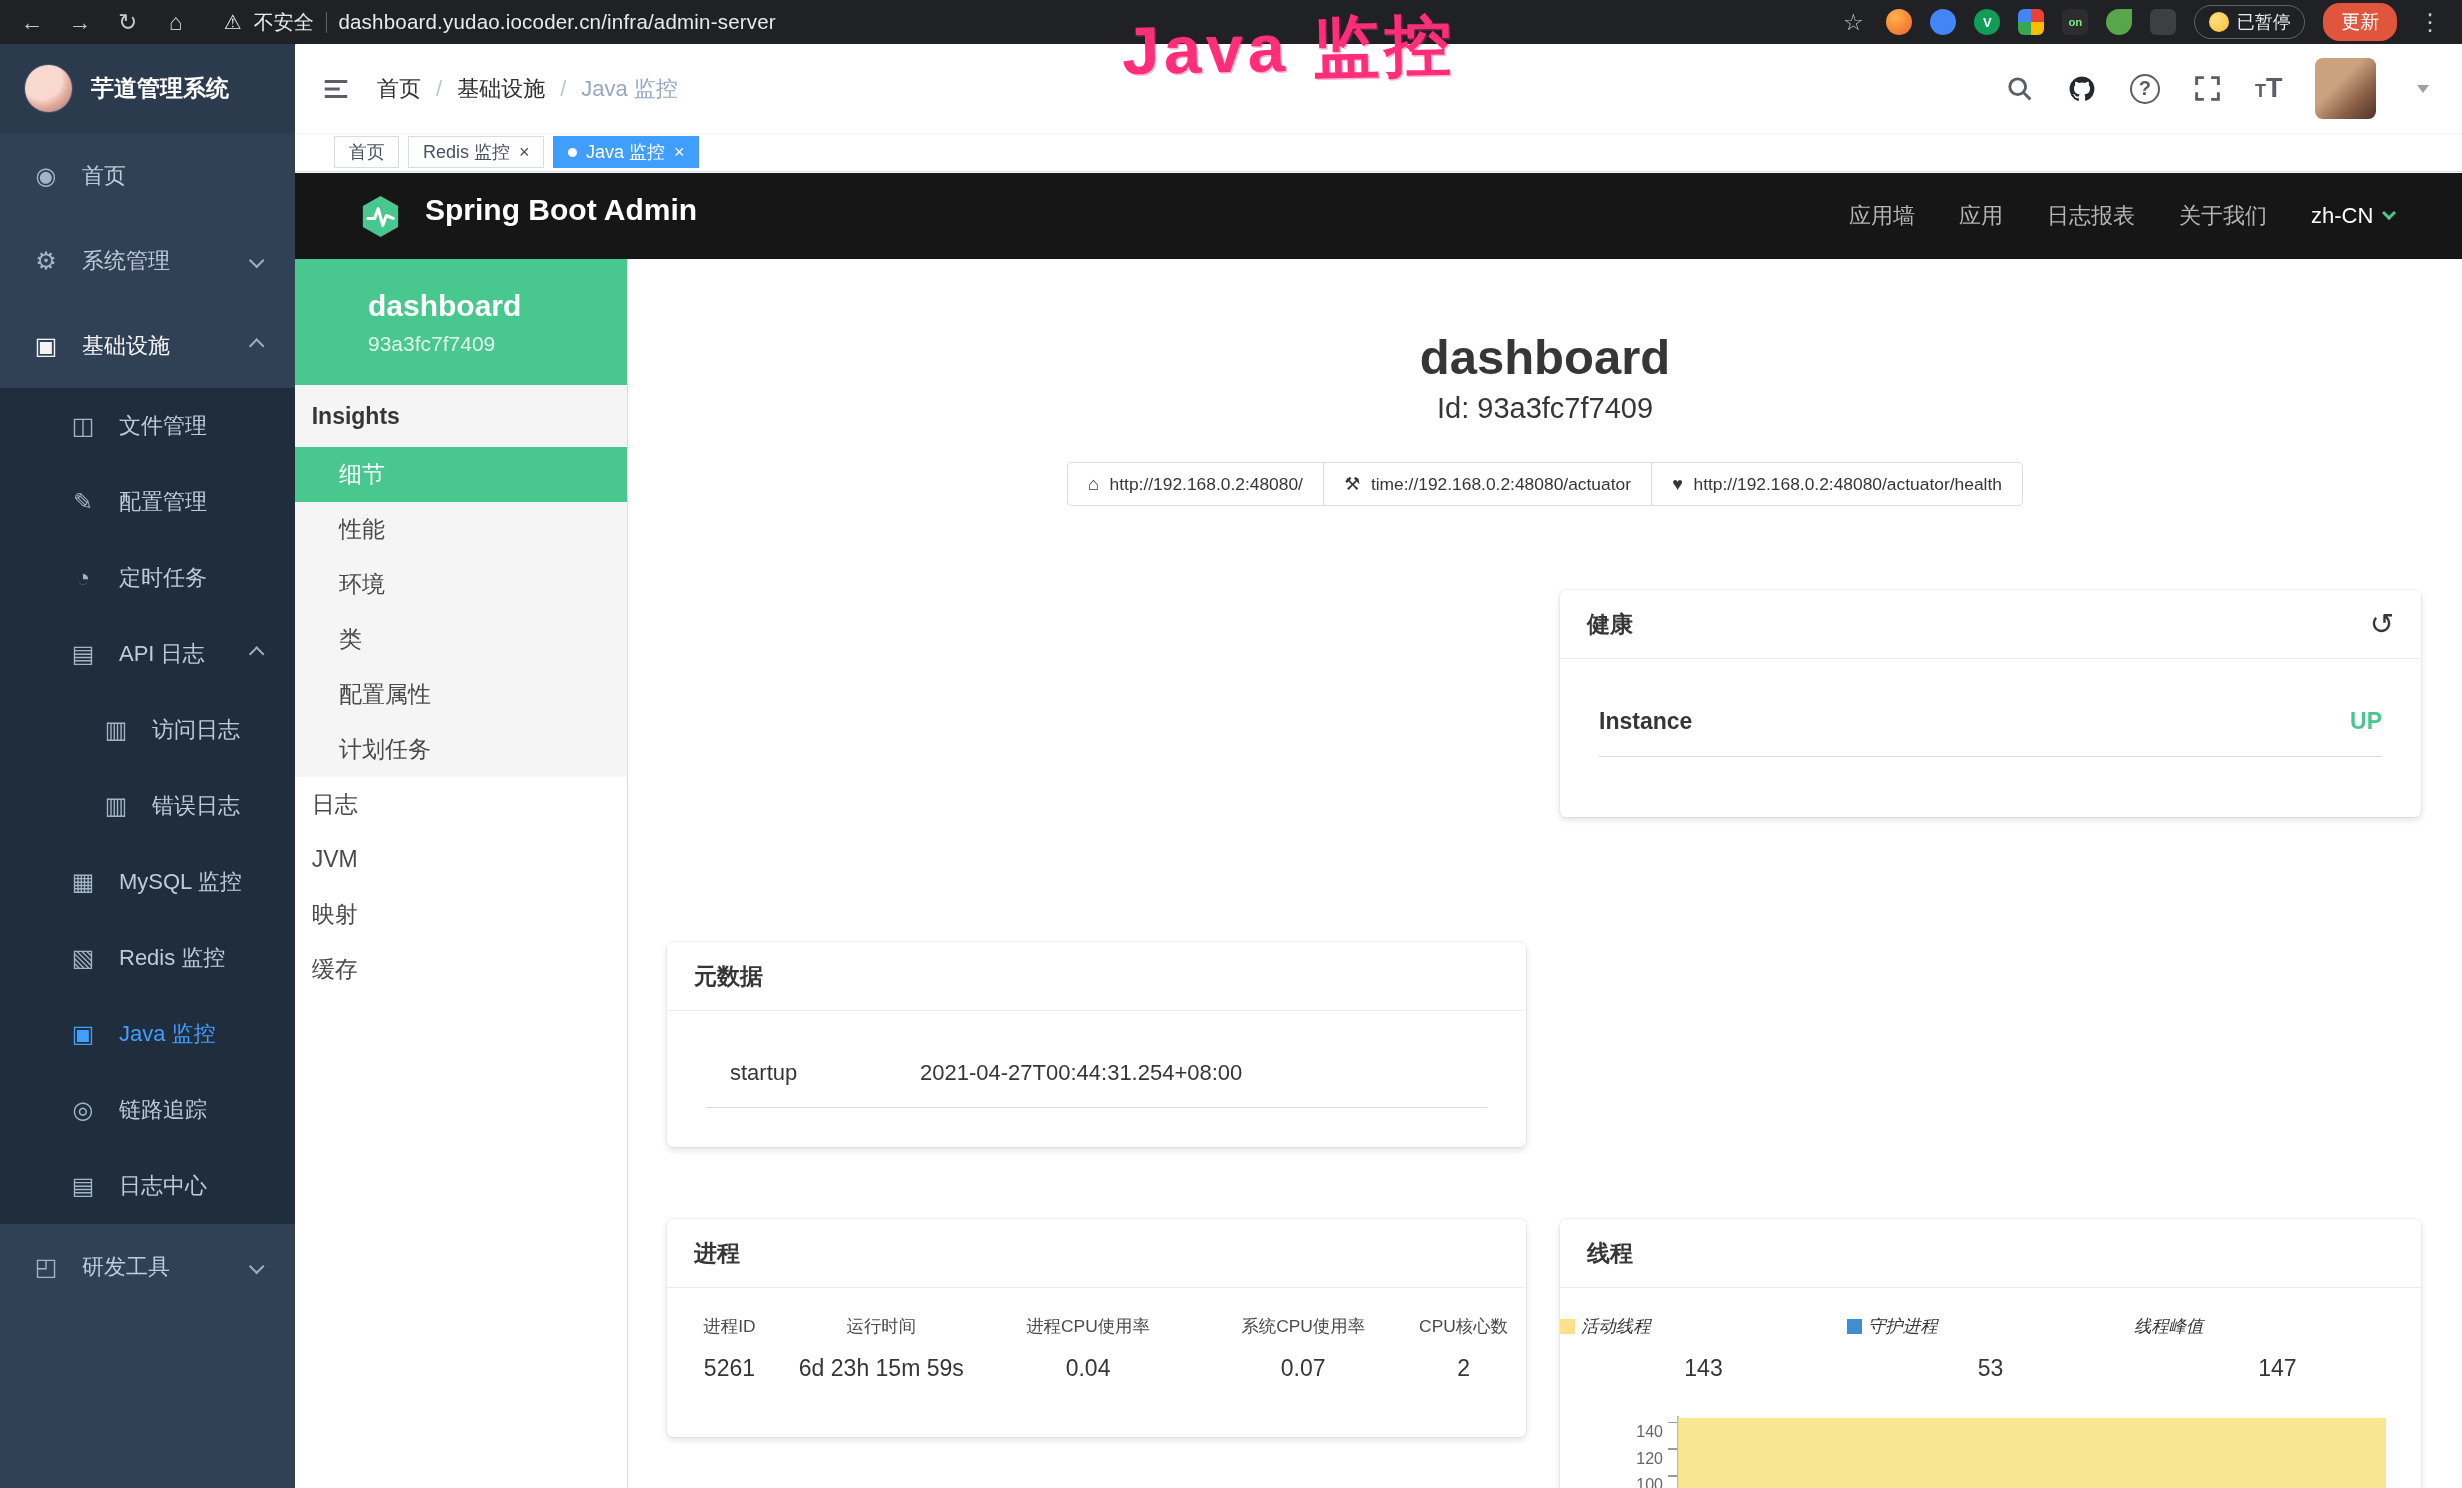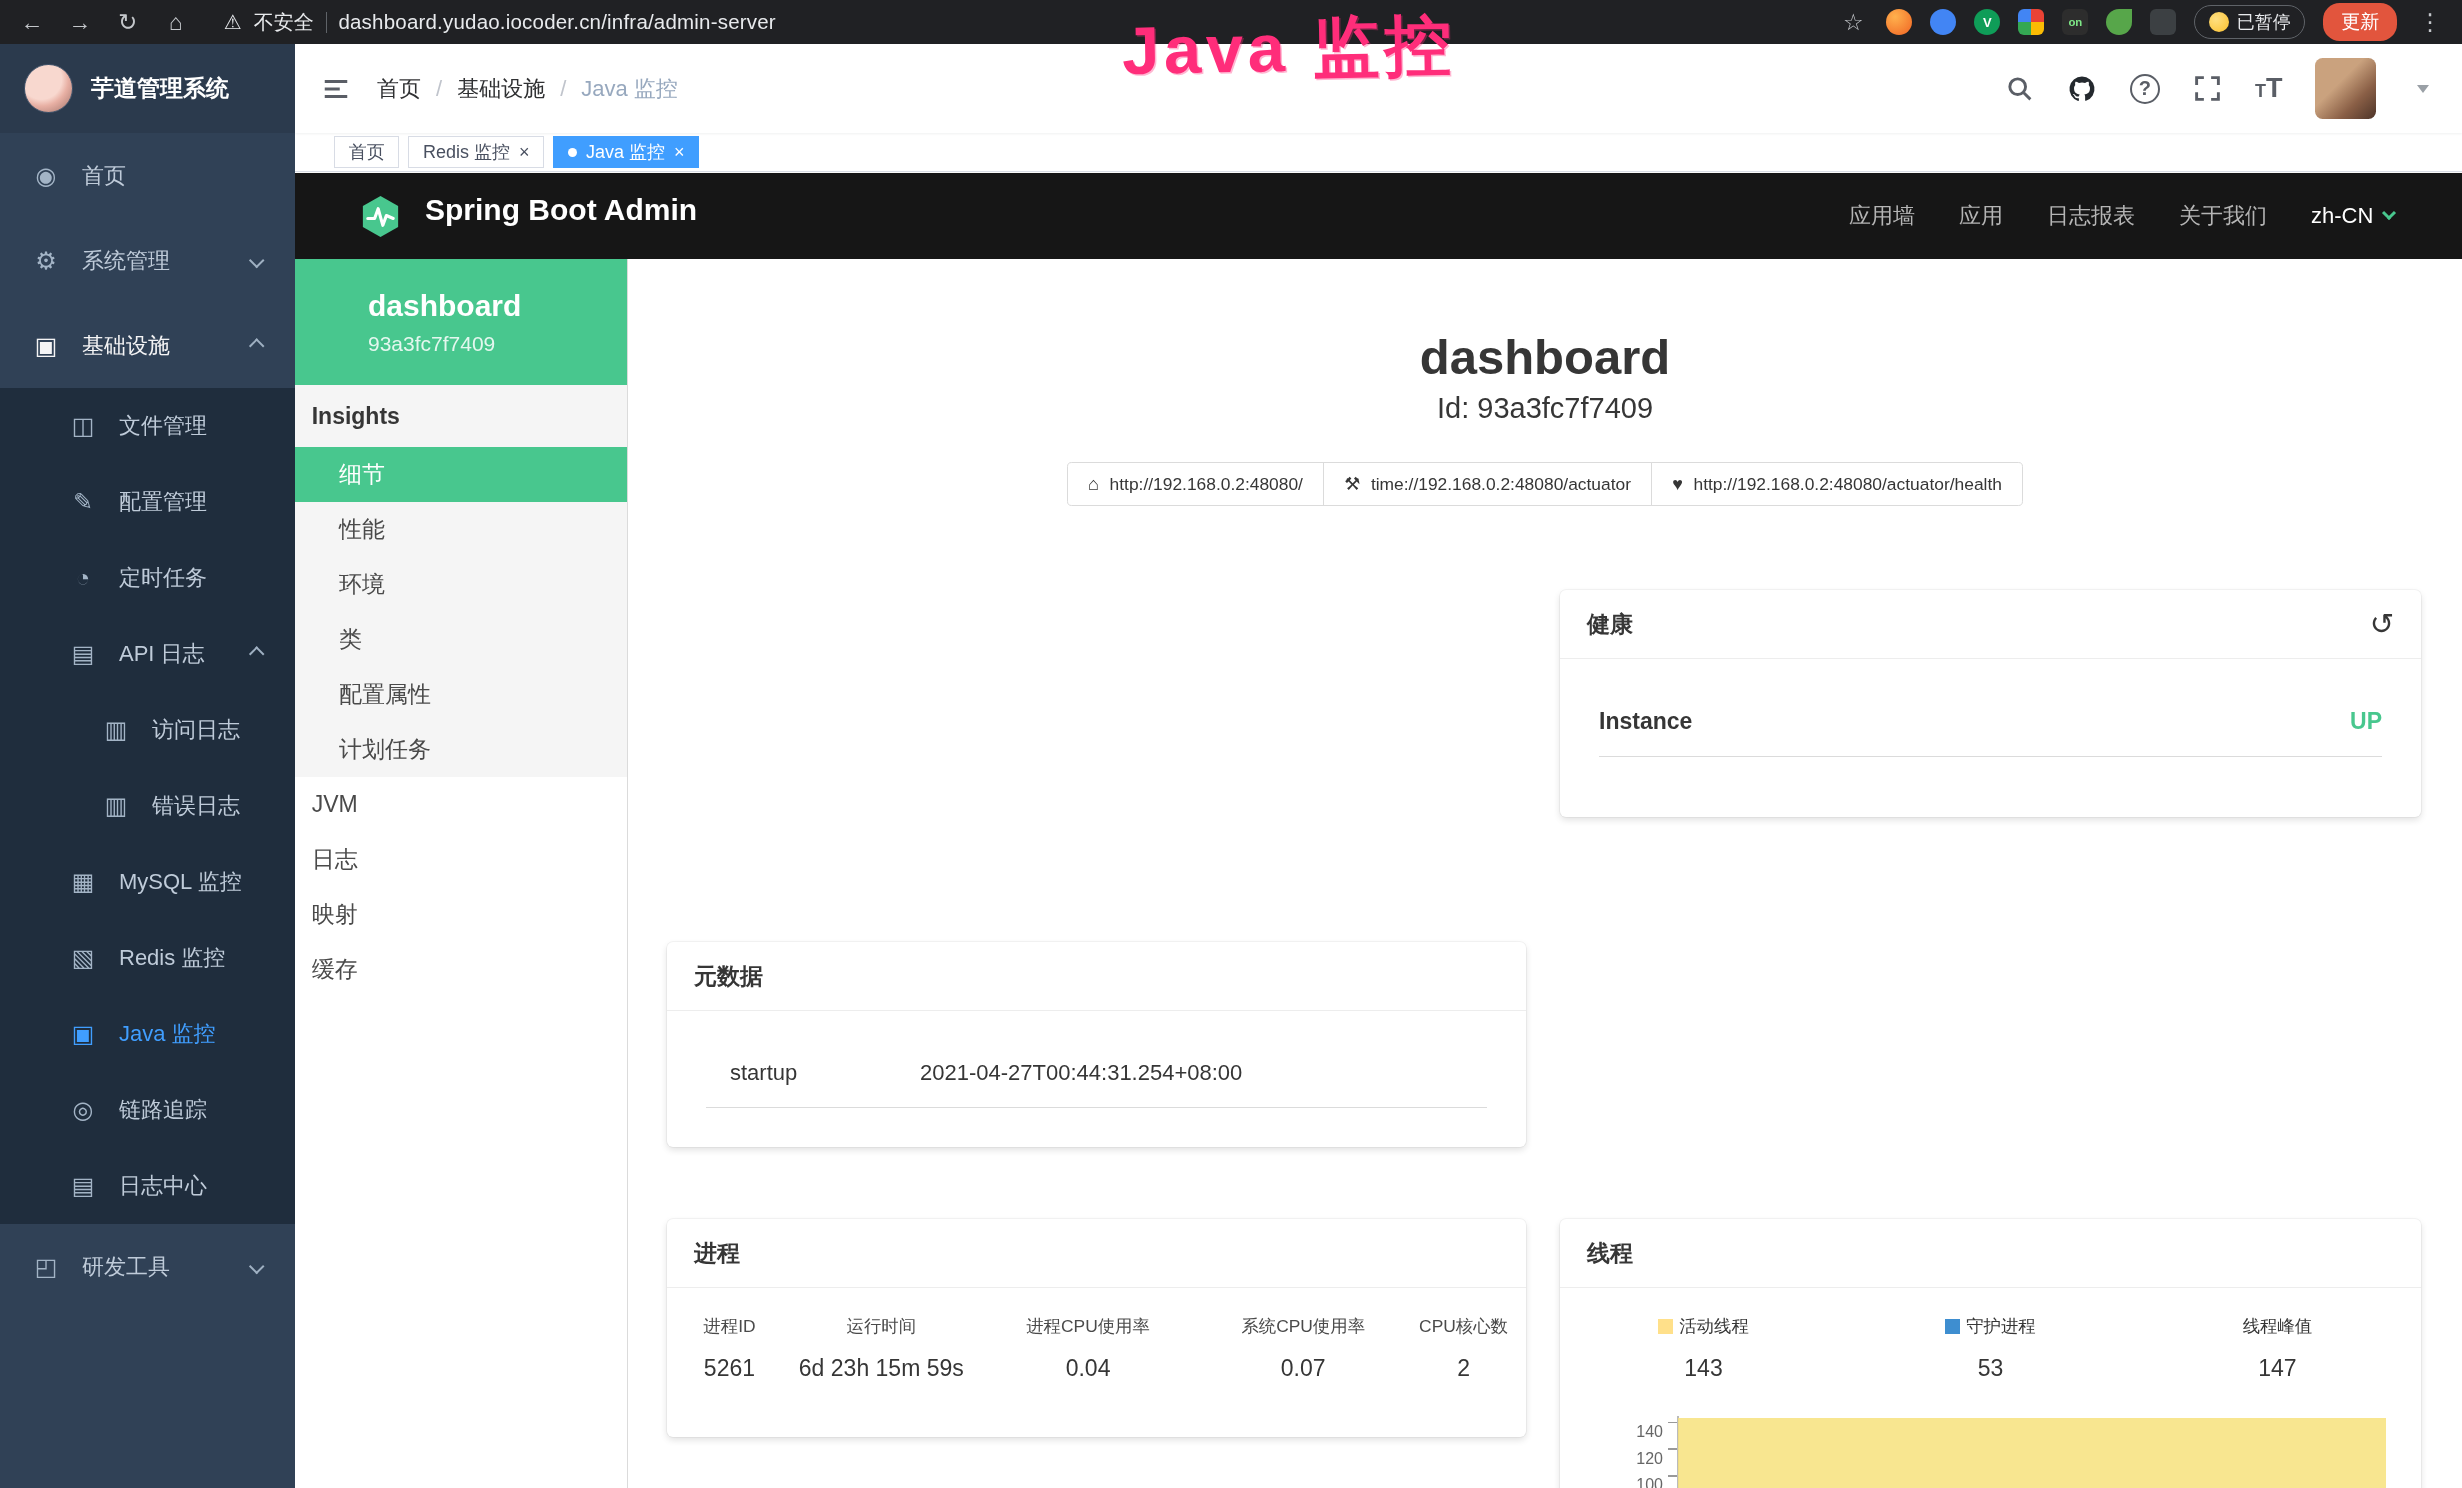--- a/index.html
+++ b/index.html
@@ -134,21 +134,21 @@
   #card-health .card-body, #card-meta .card-body { padding-top:49px; }
 
   .proc-table { display:flex; padding:26px 7.6px 0 7.6px; }
   .proc-col { text-align:center; }
   .pc1 { flex:0 0 13%; } .pc2 { flex:0 0 23%; } .pc3 { flex:0 0 26%; } .pc4 { flex:0 0 25%; } .pc5 { flex:0 0 13%; }
   .proc-label { font-size:17.4px; color:#4a4a4a; margin-bottom:16.7px; }
   .proc-value { font-size:23px; color:#363636; }
 
   .thread-legend { display:flex; padding-top:26px; }
   .th-col { flex:0 0 33.33%; text-align:center; }
-  .th-label { font-size:17.4px; color:#363636; display:flex; align-items:center; justify-content:center; gap:6px; margin-bottom:16.7px; }
+  .th-label { font-size:17.4px; color:#363636; display:flex; align-items:center; gap:6px; margin-bottom:16.7px;font-style:italic; }
   .sq { width:15px; height:15px; display:inline-block; }
   .sq-active { background:#ffe08a; }
   .sq-daemon { background:#3e8ed0; }
   .th-value { font-size:23px; color:#363636; }
 
   .thread-chart { position:absolute; left:0; top:182px; width:100%; height:167px; }
   .ytick { position:absolute; right:758px; width:99px; text-align:right; font-size:16px; color:#666;margin-top:11px; }
   .ytick-1 { top:11.4px; } .ytick-2 { top:38px; } .ytick-3 { top:64px; }
   .tickmark { position:absolute; left:108px; width:9px; height:1.5px; background:#999; }
   .tm-1 { top:20.5px; } .tm-2 { top:47px; } .tm-3 { top:74px; }
@@ -356,24 +356,24 @@
         <span>类</span>
       </div>
     <div class="side-item">
         <span>配置属性</span>
       </div>
     <div class="side-item">
         <span>计划任务</span>
       </div>
   </div>
   <div class="side-item root">
+      <span>日志</span>
+    </div>
+  <div class="side-item root">
       <span>JVM</span>
-    </div>
-  <div class="side-item root">
-      <span>日志</span>
     </div>
   <div class="side-item root">
       <span>映射</span>
     </div>
   <div class="side-item root">
       <span>缓存</span>
     </div>
 </div>
 
 <div id="sba-main">

